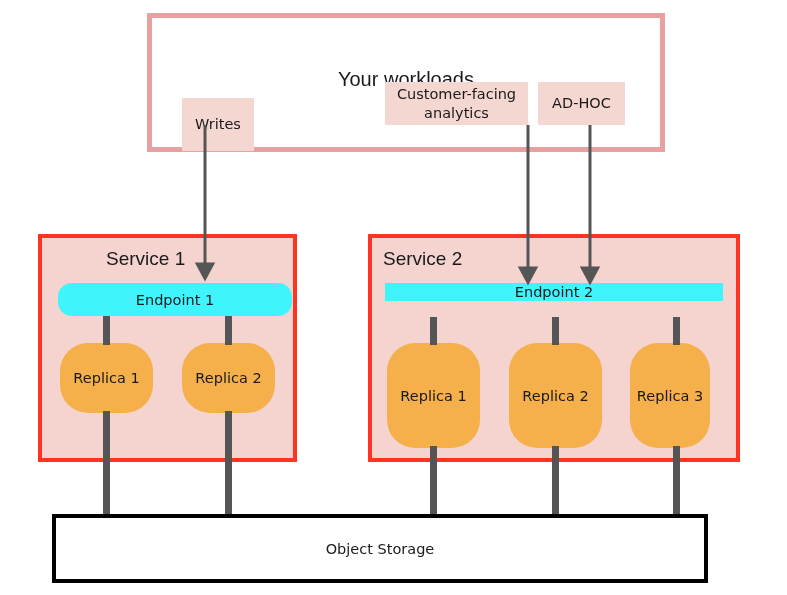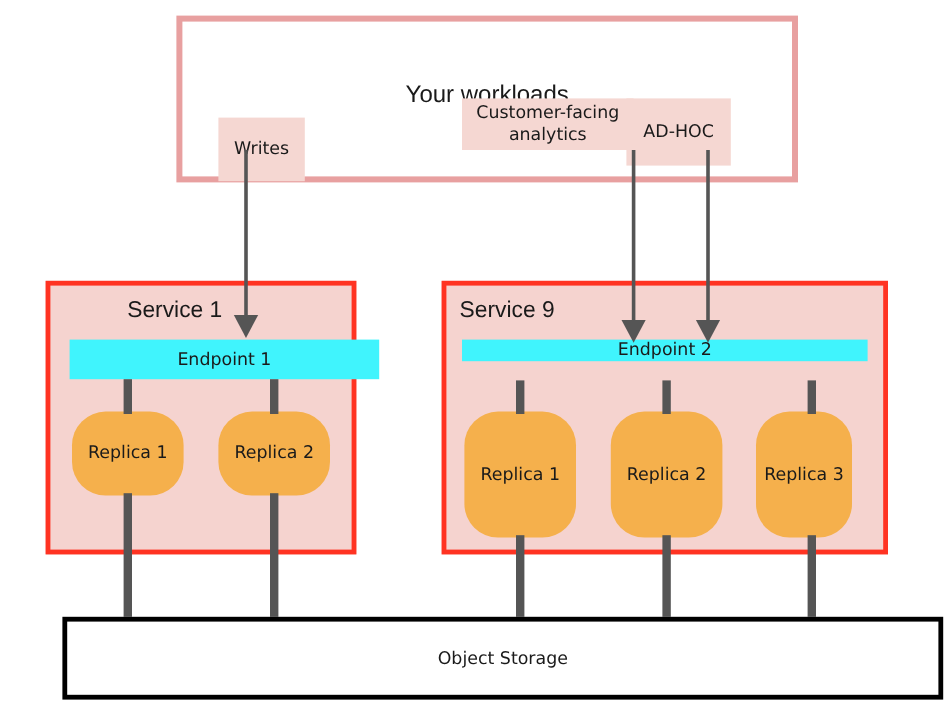--- a/index.html
+++ b/index.html
@@ -56,21 +56,21 @@
     align-items: center;
     justify-content: center;
     text-align: center;
     font-size: 14.5px;
     line-height: 1.25;
     color: #1a1a1a;
     padding: 2px 6px;
   }
   .chip-writes  { left: 182px; top: 82px; width: 72px;  height: 53px; margin-top: 16px; }
   .chip-cfa     { left: 385px; top: 82px; width: 143px; height: 43px; }
-  .chip-adhoc   { left: 522px; top: 82px; width: 87px;  height: 56px; }
+  .chip-adhoc   { left: 538px; top: 82px; width: 87px;  height: 43px; }
 
   
   .service-box {
     position: absolute;
     box-sizing: border-box;
     border: 4px solid #ff3322;
     background: #f5d3cf;
   }
   .service-1 { left: 38px;  top: 234px; width: 259px; height: 228px; }
   .service-2 { left: 368px; top: 234px; width: 372px; height: 228px; }
@@ -88,21 +88,21 @@
   .endpoint {
     position: absolute;
     background: #40f4fd;
     box-sizing: border-box;
     display: flex;
     align-items: center;
     justify-content: center;
     font-size: 14.5px;
     color: #1a1a1a;
   }
-  .endpoint-1 { left: 58px;  top: 283px; width: 258px; height: 33px; }
+  .endpoint-1 { left: 58px;  top: 283px; width: 234px; height: 33px; border-radius: 14px; }
   .endpoint-2 { left: 385px; top: 283px; width: 338px; height: 18px; }
 
   
   .replica {
     position: absolute;
     background: #f5b04c;
     box-sizing: border-box;
     display: flex;
     align-items: center;
     justify-content: center;
@@ -114,21 +114,21 @@
   .s1-r2 { left: 182px; top: 343px; width: 93px; height: 70px; }
   .s2-r1 { left: 387px; top: 343px; width: 93px; height: 105px; }
   .s2-r2 { left: 509px; top: 343px; width: 93px; height: 105px; }
   .s2-r3 { left: 630px; top: 343px; width: 80px; height: 105px; }
 
   
   .object-storage {
     position: absolute;
     left: 52px;
     top: 514px;
-    width: 734px;
+    width: 656px;
     height: 69px;
     box-sizing: border-box;
     border: 4px solid #000000;
     background: #ffffff;
     display: flex;
     align-items: center;
     justify-content: center;
     font-size: 14.5px;
     color: #1a1a1a;
   }
@@ -167,21 +167,21 @@
   <div class="replica s1-r1">Replica 1</div>
   <div class="replica s1-r2">Replica 2</div>
 
   <div class="connector" style="left:103px; top:316px; height:29px;"></div>
   <div class="connector" style="left:225px; top:316px; height:29px;"></div>
 
   <div class="connector" style="left:103px; top:411px; height:105px;"></div>
   <div class="connector" style="left:225px; top:411px; height:105px;"></div>
 
   <div class="service-box service-2"></div>
-  <div class="service-title title-s2">Service 9</div>
+  <div class="service-title title-s2">Service 2</div>
   <div class="endpoint endpoint-2">Endpoint 2</div>
   <div class="replica s2-r1">Replica 1</div>
   <div class="replica s2-r2">Replica 2</div>
   <div class="replica s2-r3">Replica 3</div>
 
   <div class="connector" style="left:430px; top:317px; height:28px;"></div>
   <div class="connector" style="left:552px; top:317px; height:28px;"></div>
   <div class="connector" style="left:673px; top:317px; height:28px;"></div>
 
   <div class="connector" style="left:430px; top:446px; height:70px;"></div>

